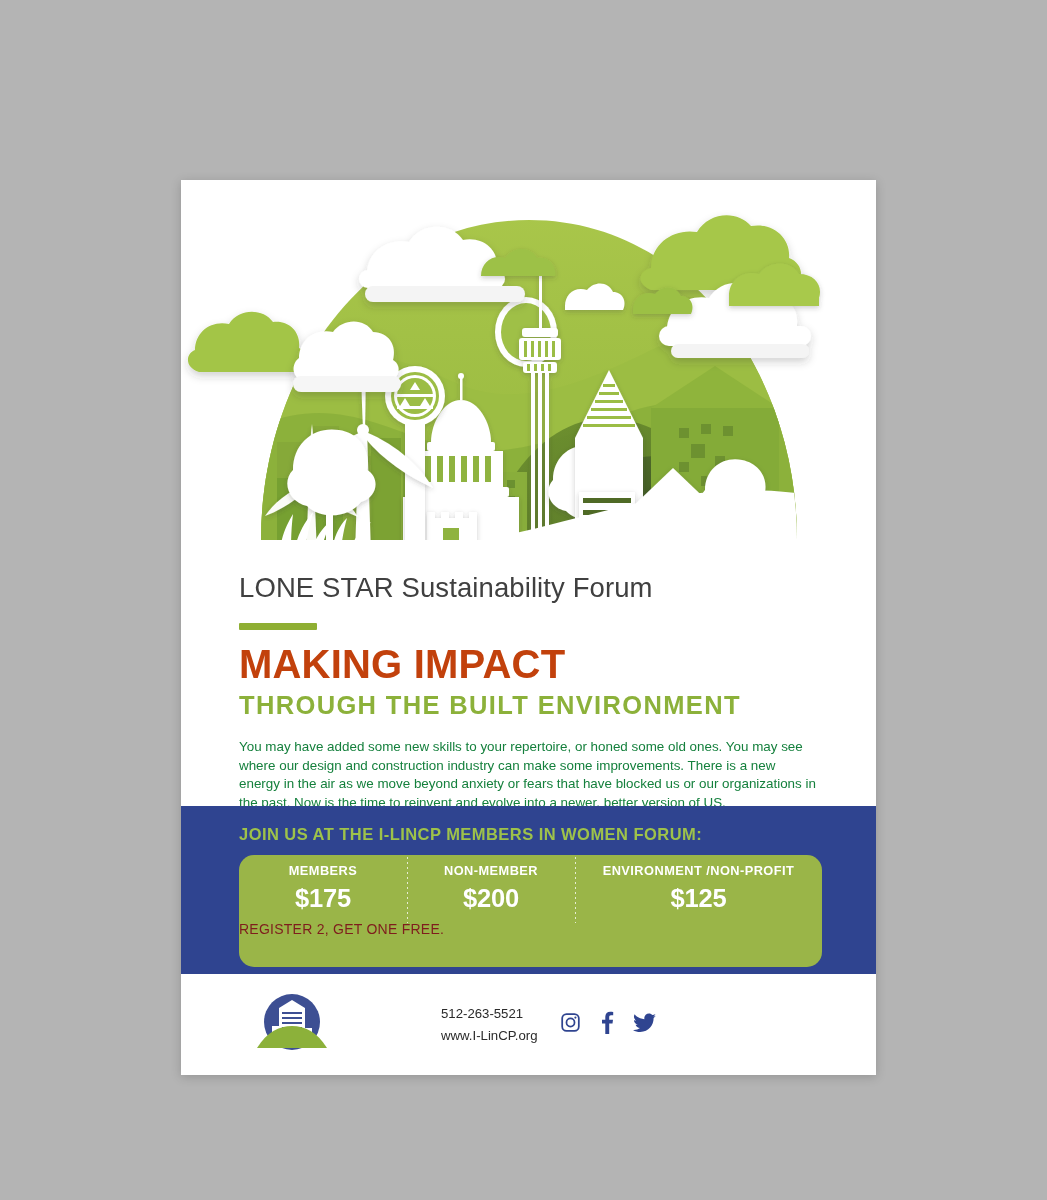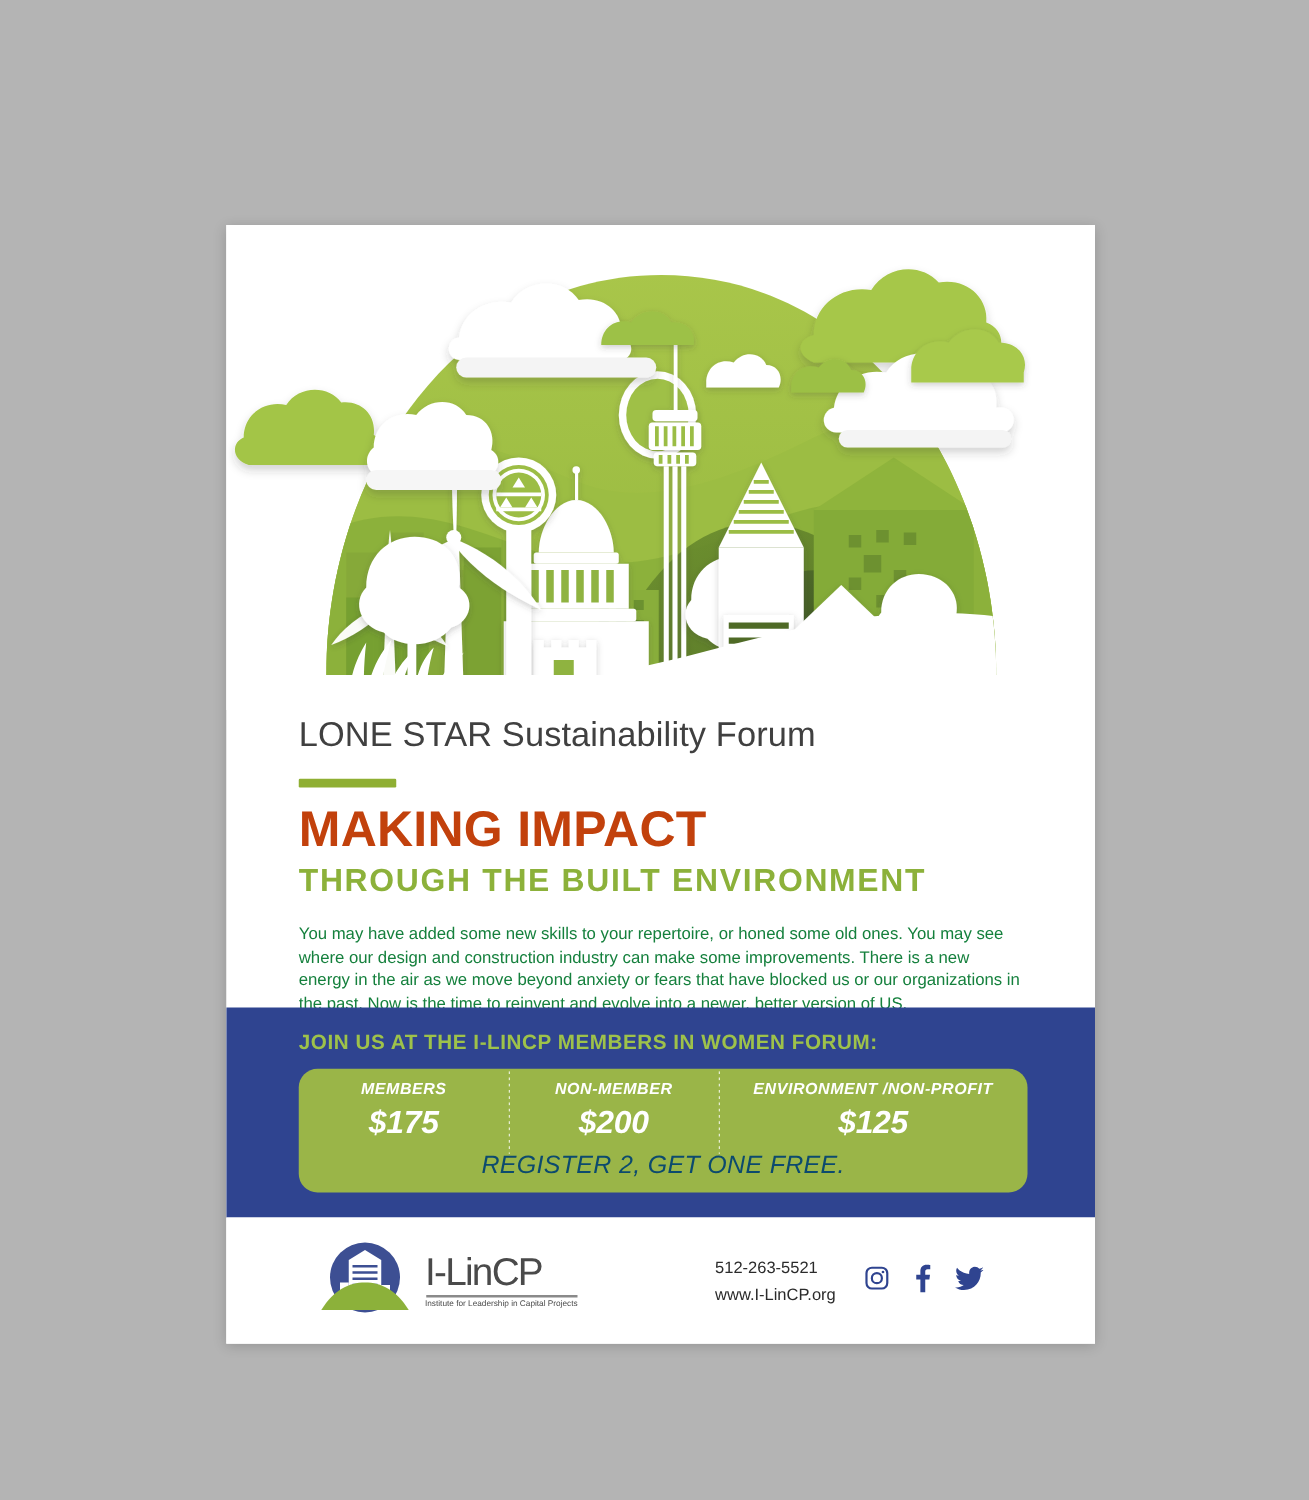--- a/index.html
+++ b/index.html
@@ -52,22 +52,22 @@
   
   .band{
     position:absolute;left:0;top:626px;width:695px;height:168px;
     background:#2f4490;
   }
   .band-title{
     color:#9ec24a;font-size:16.5px;font-weight:700;letter-spacing:.45px;
     margin:0;padding:19px 0 0 58px;
   }
   .price-card{
-    position:absolute;left:58px;top:49px;width:583px;height:99px;
-    background:#9ab548;border-radius:15px;font-style:italic;
+    position:absolute;left:58px;top:49px;width:583px;height:112px;
+    background:#9ab548;border-radius:15px;
   }
   .price-cols{display:flex;height:62px;}
   .pcol{
     flex:1;display:flex;flex-direction:column;align-items:center;
     justify-content:flex-start;padding-top:8px;position:relative;
   }
   .pcol.w1{flex:0 0 168px;}
   .pcol.w2{flex:0 0 168px;}
   .pcol.w3{flex:1;}
   .pcol + .pcol::before{
@@ -77,21 +77,21 @@
   }
   .plabel{
     color:#ffffff;font-size:12.8px;font-weight:700;letter-spacing:.45px;
     white-space:nowrap;
   }
   .pprice{
     color:#ffffff;font-size:25.5px;font-weight:700;letter-spacing:-.2px;
     margin-top:6px;
   }
   .promo{
-    text-align:center;color:#0c4a6e;font-size:20px;font-weight:400;
+    text-align:left;color:#7f1d1d;font-size:14px;font-weight:400;
     letter-spacing:.25px;margin-top:4px;
   }
 
   
   .footer{
     position:absolute;left:0;top:794px;width:695px;height:101px;
     background:#fff;display:flex;align-items:center;
   }
   .logo{margin-left:72px;display:flex;align-items:center;}
   .logo svg{display:block;}
@@ -424,25 +424,20 @@
             <rect x="29" y="35" width="20" height="2"></rect>
             <rect x="29" y="40" width="20" height="2"></rect>
             <rect x="29" y="45" width="20" height="2"></rect>
           </g>
           <g fill="#ffffff">
             <rect x="19" y="34" width="7" height="18"></rect>
             <rect x="52" y="36" width="7" height="16"></rect>
           </g>
           <path d="M4 56 C14 40 26 34 39 34 C52 34 64 40 74 56 Z" fill="#8cb13a"></path>
         </svg>
-        <div style="margin-left:9px;">
-          <div style="font-size:31px;font-weight:400;color:#4a4a4a;letter-spacing:-1.4px;line-height:1;">I-LinCP</div>
-          <div style="height:2px;background:#8a8a8a;margin:3px 0 2px 1px;"></div>
-          <div style="font-size:6.6px;color:#4a4a4a;letter-spacing:0;white-space:nowrap;">Institute for Leadership in Capital Projects</div>
-        </div>
       </div>
 
       <div class="contact">
         <div class="contact-lines">
           <div>512-263-5521</div>
           <div>www.I-LinCP.org</div>
         </div>
 
         <div class="socials">
           <a style="text-decoration:none;">

